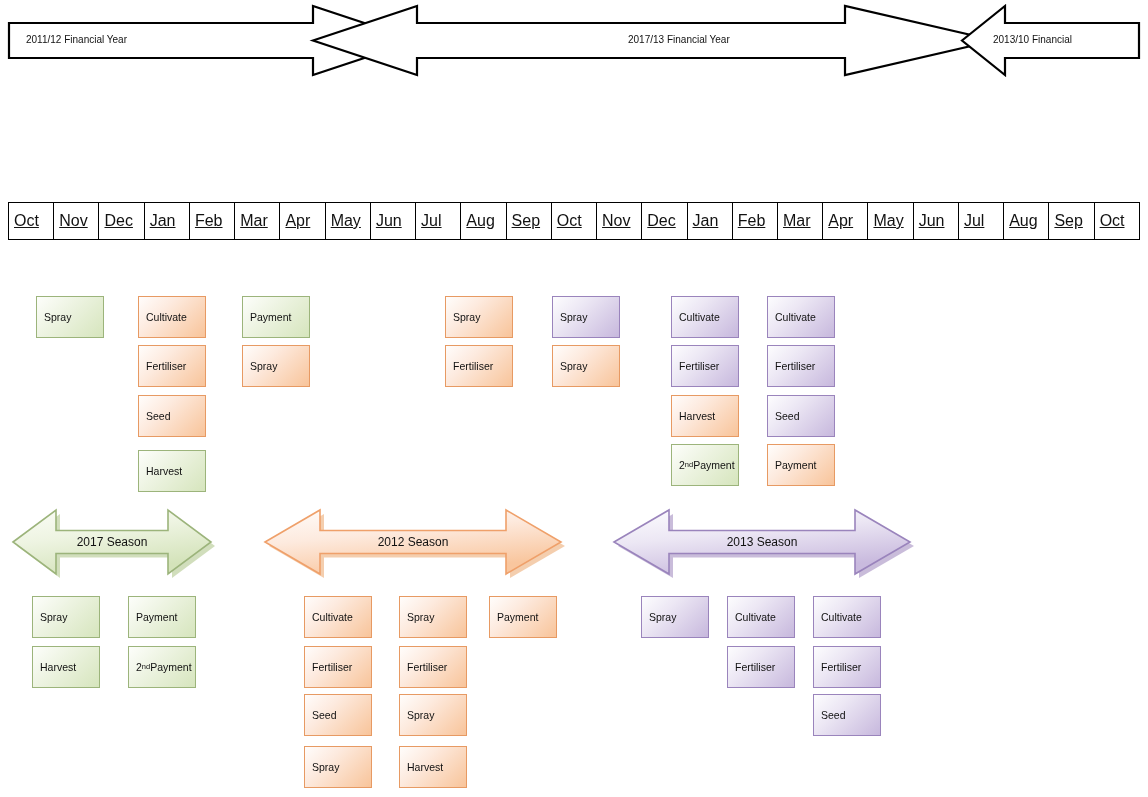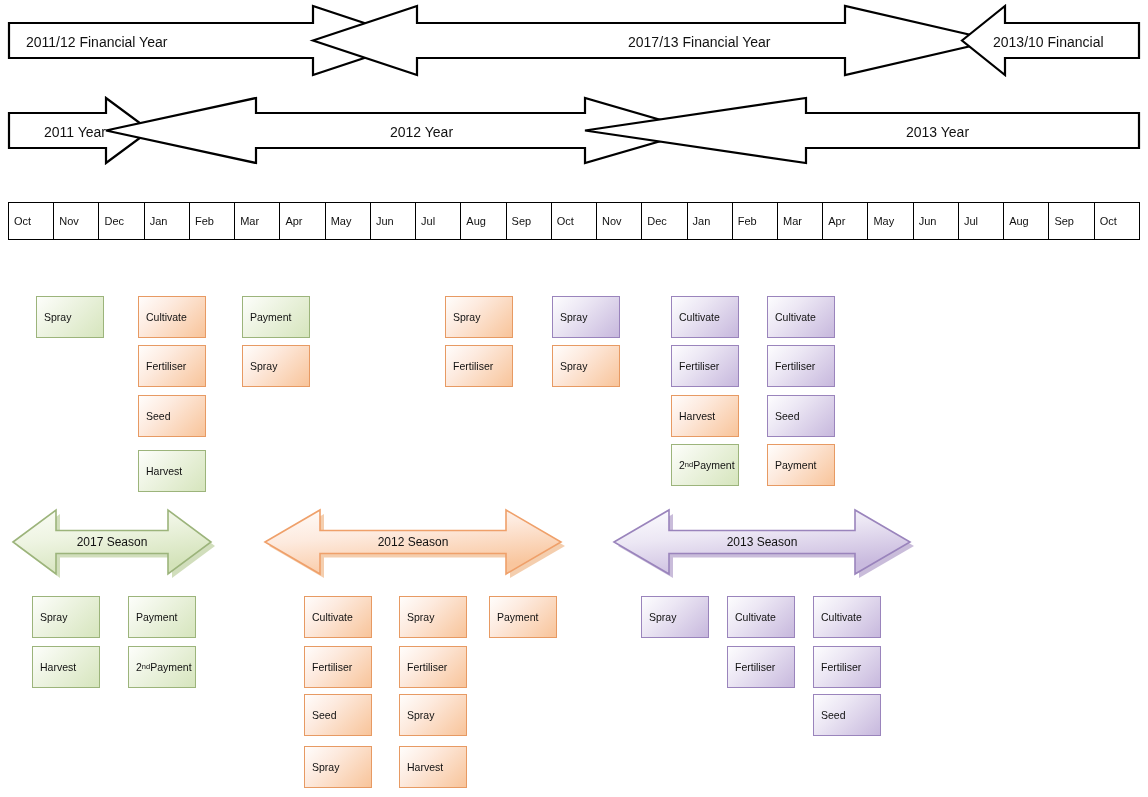--- a/index.html
+++ b/index.html
@@ -7,34 +7,34 @@
     width:1148px;height:797px;position:relative;overflow:hidden;
     font-family:"Liberation Sans","DejaVu Sans",sans-serif;
     color:#111111;
   }
   .canvas{position:absolute;left:0;top:0;width:1148px;height:797px;}
 
   
   .band{position:absolute;left:0;width:1148px;}
   .band svg{position:absolute;left:0;top:0;overflow:visible;}
   .band .lbl{
-    position:absolute;font-size:14px;line-height:1;color:#111;
+    position:absolute;font-size:10px;line-height:1;color:#111;
     white-space:nowrap;
   }
 
   
   .months{
     position:absolute;left:8px;top:202px;height:38px;width:1132px;
     display:flex;border:1.6px solid #000;box-sizing:border-box;
     background:#fff;
   }
   .month{
     flex:1 1 0;border-right:1.6px solid #000;box-sizing:border-box;
     display:flex;align-items:center;padding-left:5px;
-    font-size:11px;color:#111;
+    font-size:16px;color:#111;text-decoration:underline;
   }
   .month:last-child{border-right:none;}
 
   
   .box{
     position:absolute;width:68px;height:42px;box-sizing:border-box;
     font-size:10.5px;line-height:1.15;display:flex;align-items:center;
     padding-left:7px;padding-right:10px;color:#111;
     border-width:1.3px;border-style:solid;
   }
@@ -80,33 +80,20 @@
 
       <polygon points="313,40.5 417,6 417,23 845,23 845,6 995,40.5 845,75 845,58 417,58 417,75" fill="#ffffff" stroke="#000000" stroke-width="2.2"></polygon>
 
       <polygon points="962,40.5 1005,6 1005,23 1139,23 1139,58 1005,58 1005,75" fill="#ffffff" stroke="#000000" stroke-width="2.2"></polygon>
     </svg>
     <div class="lbl" style="left:26px;top:35px;">2011/12 Financial Year</div>
     <div class="lbl" style="left:628px;top:35px;">2017/13 Financial Year</div>
     <div class="lbl" style="left:993px;top:35px;">2013/10 Financial</div>
   </div>
 
-  <div class="band" style="top:95px;height:75px;">
-    <svg width="1148" height="75">
-
-      <polygon points="9,18 106,18 106,3 150,35.5 106,68 106,53 9,53" fill="#ffffff" stroke="#000000" stroke-width="2.2"></polygon>
-
-      <polygon points="106,35.5 256,3 256,18 585,18 585,3 697,35.5 585,68 585,53 256,53 256,68" fill="#ffffff" stroke="#000000" stroke-width="2.2"></polygon>
-
-      <polygon points="585,35.5 806,3 806,18 1139,18 1139,53 806,53 806,68" fill="#ffffff" stroke="#000000" stroke-width="2.2"></polygon>
-    </svg>
-    <div class="lbl" style="left:44px;top:30px;">2011 Year</div>
-    <div class="lbl" style="left:390px;top:30px;">2012 Year</div>
-    <div class="lbl" style="left:906px;top:30px;">2013 Year</div>
-  </div>
 
   <div class="months" id="month-strip">
       <div class="month">Oct</div>
       <div class="month">Nov</div>
       <div class="month">Dec</div>
       <div class="month">Jan</div>
       <div class="month">Feb</div>
       <div class="month">Mar</div>
       <div class="month">Apr</div>
       <div class="month">May</div>

